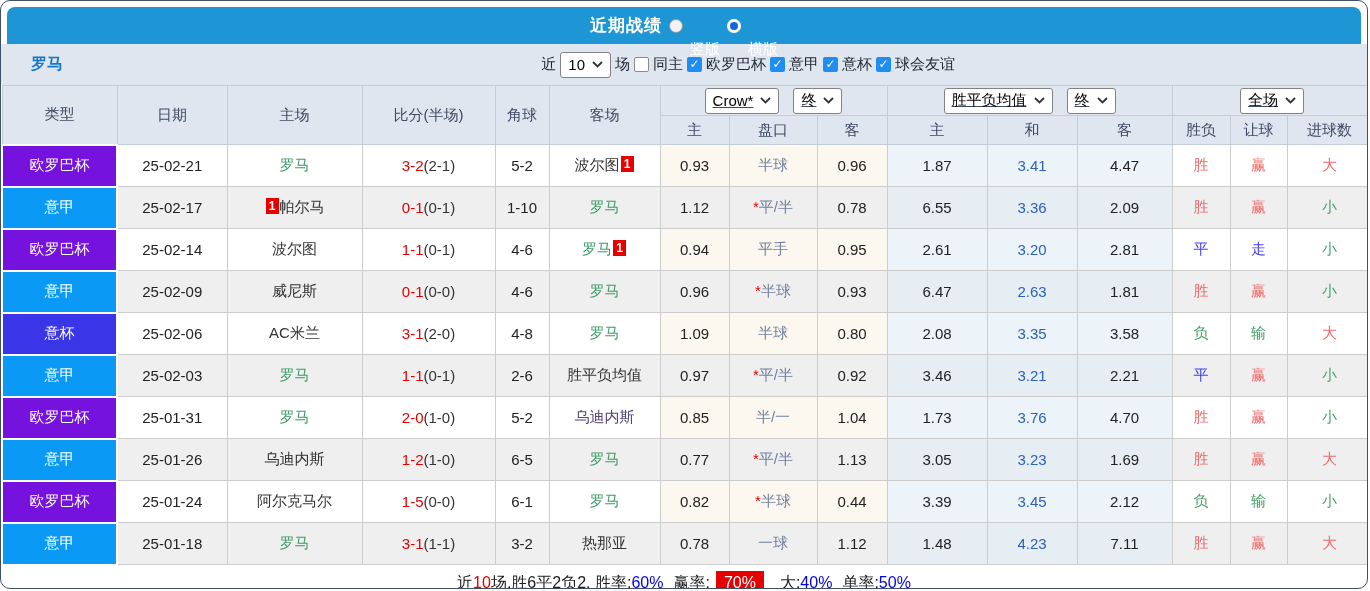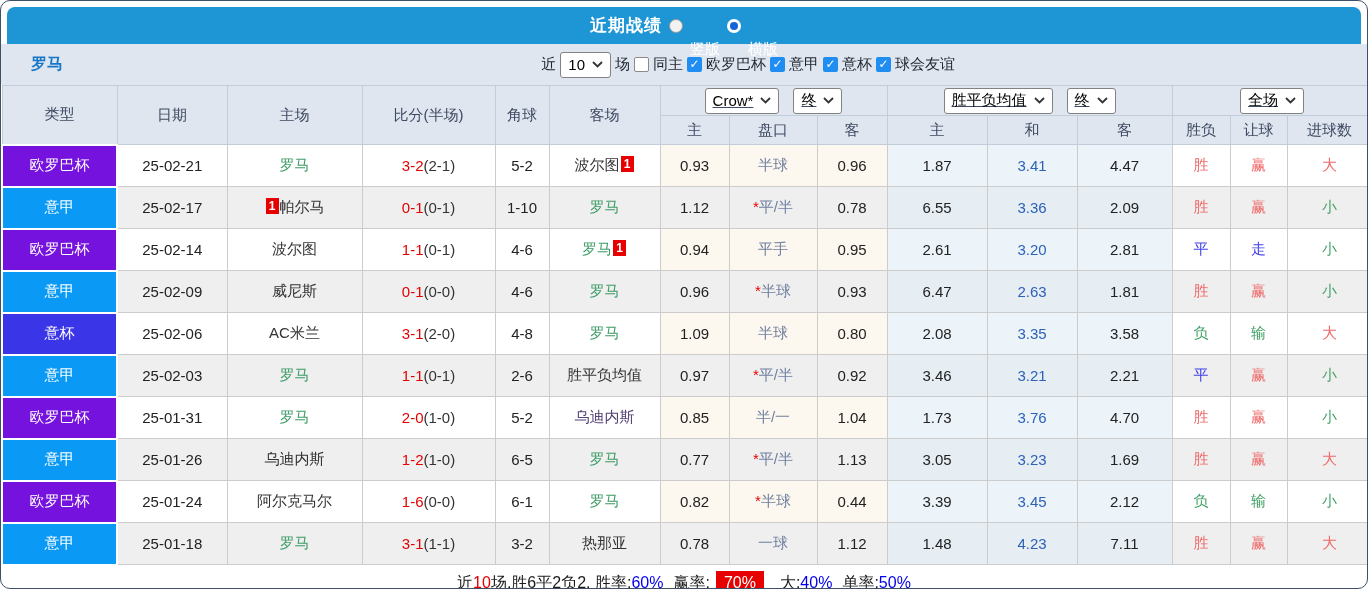--- a/index.html
+++ b/index.html
@@ -332,21 +332,21 @@
           <td class="col-avg"><span class="val-draw">3.23</span></td>
           <td class="col-avg">1.69</td>
           <td class="col-res rc-win">胜</td>
           <td class="col-res rc-win">赢</td>
           <td class="col-res rc-big">大</td>
         </tr>
         <tr>
           <td class="col-type t-europa">欧罗巴杯</td>
           <td class="col-date">25-01-24</td>
           <td class="col-team"><span class="tm-normal">阿尔克马尔</span></td>
-          <td class="col-score"><span class="score-ft">1-6</span><span class="score-ht">(0-0)</span></td>
+          <td class="col-score"><span class="score-ft">1-5</span><span class="score-ht">(0-0)</span></td>
           <td class="col-corner">6-1</td>
           <td class="col-team"><span class="tm-roma">罗马</span></td>
           <td class="col-crow">0.82</td>
           <td class="col-crow"><span class="star">*</span><span class="pan-txt">半球</span></td>
           <td class="col-crow">0.44</td>
           <td class="col-avg">3.39</td>
           <td class="col-avg"><span class="val-draw">3.45</span></td>
           <td class="col-avg">2.12</td>
           <td class="col-res rc-lose">负</td>
           <td class="col-res rc-lose">输</td>

